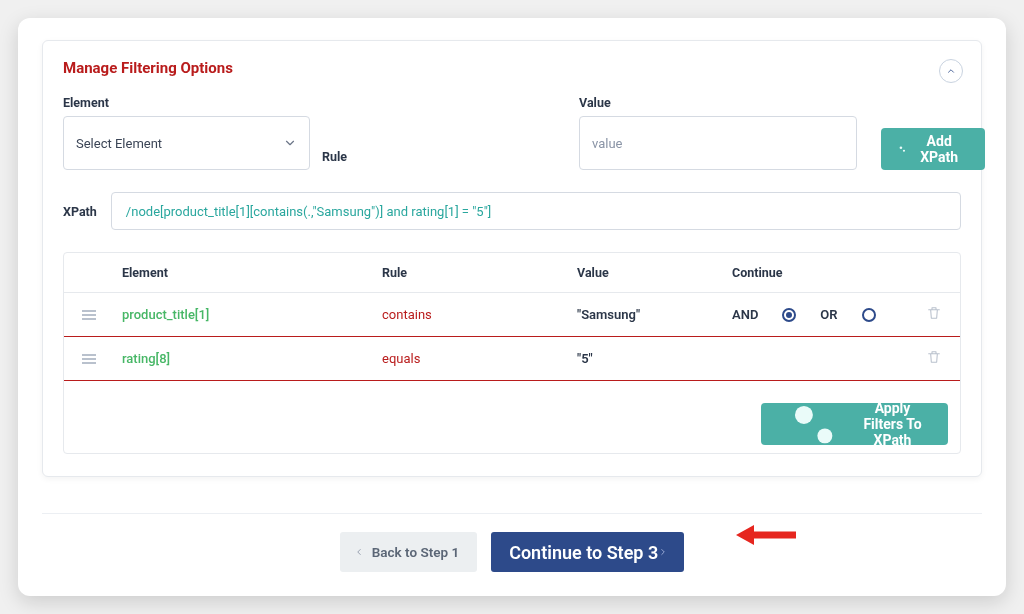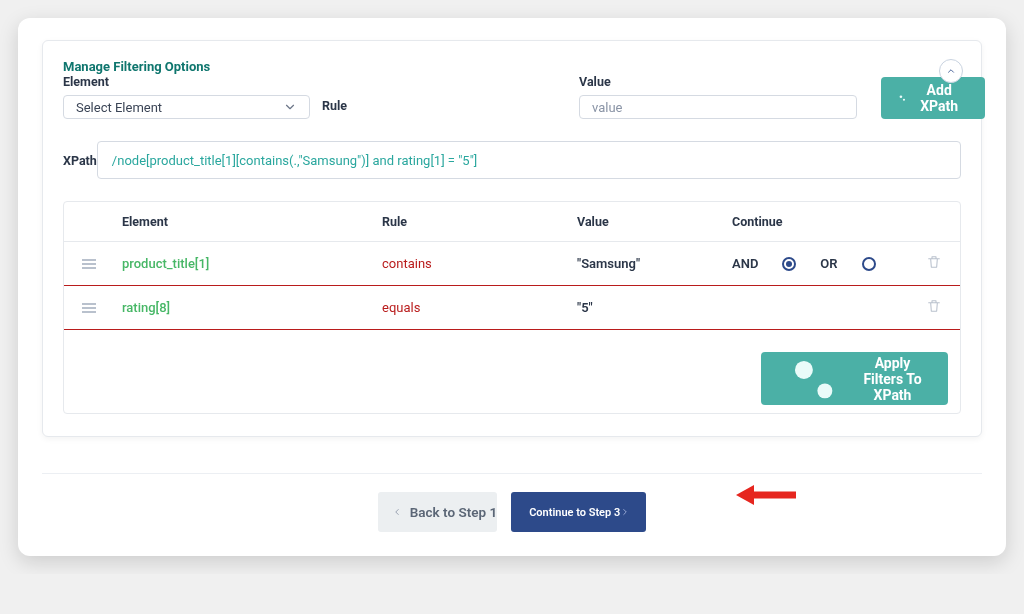--- a/index.html
+++ b/index.html
@@ -1,37 +1,37 @@
 <!DOCTYPE html>
 <html><head>
 <meta charset="utf-8">
 <style>
 *{box-sizing:border-box;margin:0;padding:0;font-family:-apple-system,BlinkMacSystemFont,"Segoe UI",Roboto,Arial,sans-serif;}
 body{background:#f0f0f0;padding:18px;}
 .outer{width:988px;margin:0 auto;background:#fff;border-radius:12px;box-shadow:0 6px 20px rgba(0,0,0,.15);padding:22px 24px 24px;position:relative;}
 .card{background:#fff;border:1px solid #e6e9ed;border-radius:6px;padding:18px 20px 22px;box-shadow:0 2px 6px rgba(0,0,0,.05);position:relative;}
-.section-title{color:#0f766e;font-weight:700;font-size:13px;}
+.section-title{color:#b91c1c;font-weight:700;font-size:15px;margin-bottom:18px;}
 .collapse{position:absolute;top:18px;right:18px;width:24px;height:24px;border:1px solid #c9d3e0;border-radius:50%;display:flex;align-items:center;justify-content:center;background:#fff;cursor:pointer;}
 .collapse svg{width:10px;height:10px;stroke:#2d4a8a;}
 
 .selectors-row{display:flex;gap:12px;align-items:flex-end;margin-bottom:22px;}
 .field{display:flex;flex-direction:column;}
 .field-label{font-size:12.5px;font-weight:700;color:#2b3648;margin-bottom:6px;}
-.select,.text-input{height:24px;border:1px solid #d5dae2;border-radius:4px;background:#fff;padding:0 12px;font-size:13px;color:#3b4556;display:flex;align-items:center;justify-content:space-between;cursor:pointer;}
+.select,.text-input{height:54px;border:1px solid #d5dae2;border-radius:4px;background:#fff;padding:0 12px;font-size:13px;color:#3b4556;display:flex;align-items:center;justify-content:space-between;cursor:pointer;}
 .select{position:relative;}
 .select .caret{width:14px;height:14px;stroke:#6c7688;}
 .field.element{flex:0 0 247px;}
 .field.rule{flex:0 0 245px;}
 .field.value{flex:0 0 278px;}
 .text-input{color:#8a94a6;}
 .gap-spacer{flex:1;}
 .add-rule{height:42px;padding:0 24px 0 16px;background:#4bb0a6;border:none;border-radius:4px;color:#fff;font-weight:700;font-size:14px;display:flex;align-items:center;gap:10px;cursor:pointer;}
 .add-rule svg{width:16px;height:16px;fill:#eafbf9;}
 
-.xpath-row{display:flex;align-items:center;margin-bottom:22px;}
+.xpath-row{display:flex;align-items:center;gap:14px;margin-bottom:22px;}
 .xpath-label{font-size:12.5px;font-weight:700;color:#2b3648;}
 .xpath-box{flex:1;height:38px;border:1px solid #d5dae2;border-radius:4px;padding:0 14px;display:flex;align-items:center;font-size:13px;color:#2aa79e;background:#fff;}
 
 .table{border:1px solid #e6e9ed;border-radius:4px;overflow:hidden;}
 .thead,.trow{display:flex;align-items:center;padding:12px 18px;}
 .thead{border-bottom:1px solid #e6e9ed;font-size:12.5px;font-weight:700;color:#2b3648;}
 .trow{border-bottom:1px solid #b91c1c;font-size:13px;}
 .col-drag{width:40px;}
 .col-element{width:260px;}
 .col-rule{width:195px;}
@@ -42,26 +42,26 @@
 .drag span{display:block;width:14px;height:2px;background:#b9c1cd;}
 .green{color:#47b766;font-weight:500;}
 .teal{color:#b91c1c;}
 .val{color:#2b3648;font-weight:600;}
 .cond{display:flex;align-items:center;gap:24px;font-size:13px;font-weight:600;color:#2b3648;}
 .cond .radio{width:14px;height:14px;border:2px solid #2d4a8a;border-radius:50%;display:inline-block;position:relative;}
 .cond .radio.checked::after{content:"";position:absolute;inset:2px;background:#2d4a8a;border-radius:50%;}
 .trash svg{width:16px;height:16px;stroke:#b9c1cd;fill:none;}
 
 .apply-row{display:flex;justify-content:flex-end;padding:22px 12px 8px;}
-.apply-btn{height:53px;padding:0 22px 0 16px;background:#4bb0a6;border:none;border-radius:4px;color:#fff;font-weight:700;font-size:14px;display:flex;align-items:center;gap:10px;cursor:pointer;}
+.apply-btn{height:42px;padding:0 22px 0 16px;background:#4bb0a6;border:none;border-radius:4px;color:#fff;font-weight:700;font-size:14px;display:flex;align-items:center;gap:10px;cursor:pointer;}
 
 .footer{margin-top:36px;border-top:1px solid #eceff3;padding-top:18px;display:flex;gap:14px;justify-content:center;position:relative;}
-.back-btn{height:40px;padding:0 0 0 14px;background:#eceff1;border:none;border-radius:3px;color:#5b6676;font-weight:600;font-size:13.5px;display:flex;align-items:center;gap:8px;cursor:pointer;}
+.back-btn{height:40px;padding:0 18px 0 14px;background:#eceff1;border:none;border-radius:3px;color:#5b6676;font-weight:600;font-size:13.5px;display:flex;align-items:center;gap:8px;cursor:pointer;}
 .back-btn svg{width:10px;height:10px;stroke:#8892a3;}
-.next-btn{height:40px;padding:0 16px 0 18px;background:#2d4a8a;border:none;border-radius:3px;color:#fff;font-weight:600;font-size:11px;display:flex;align-items:center;gap:0;cursor:pointer;}
+.next-btn{height:40px;padding:0 16px 0 18px;background:#2d4a8a;border:none;border-radius:3px;color:#fff;font-weight:600;font-size:18px;display:flex;align-items:center;gap:0;cursor:pointer;}
 .next-btn svg{width:10px;height:10px;stroke:#aab8e0;}
 
 .arrow{position:absolute;left:694px;top:6px;}
 .arrow svg{width:60px;height:30px;}
 </style>
 </head>
 <body>
 
 <div class="outer">
 

